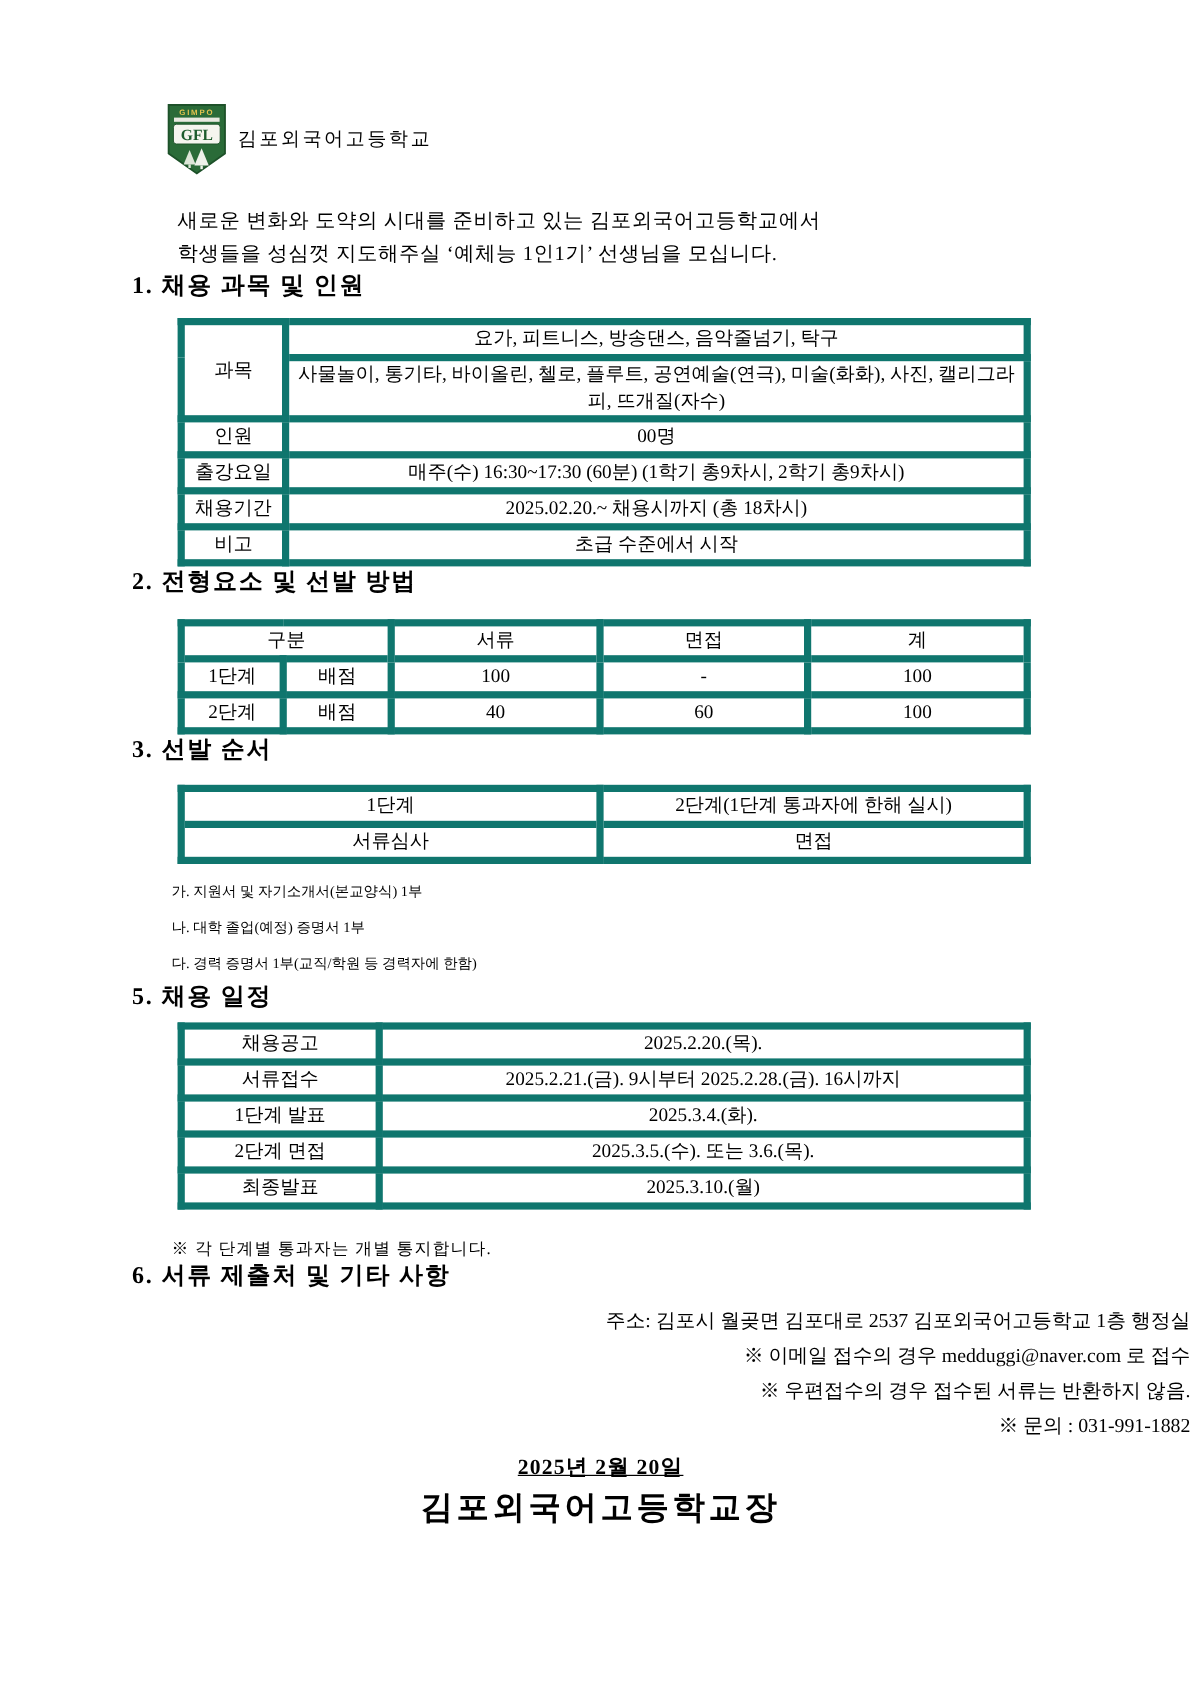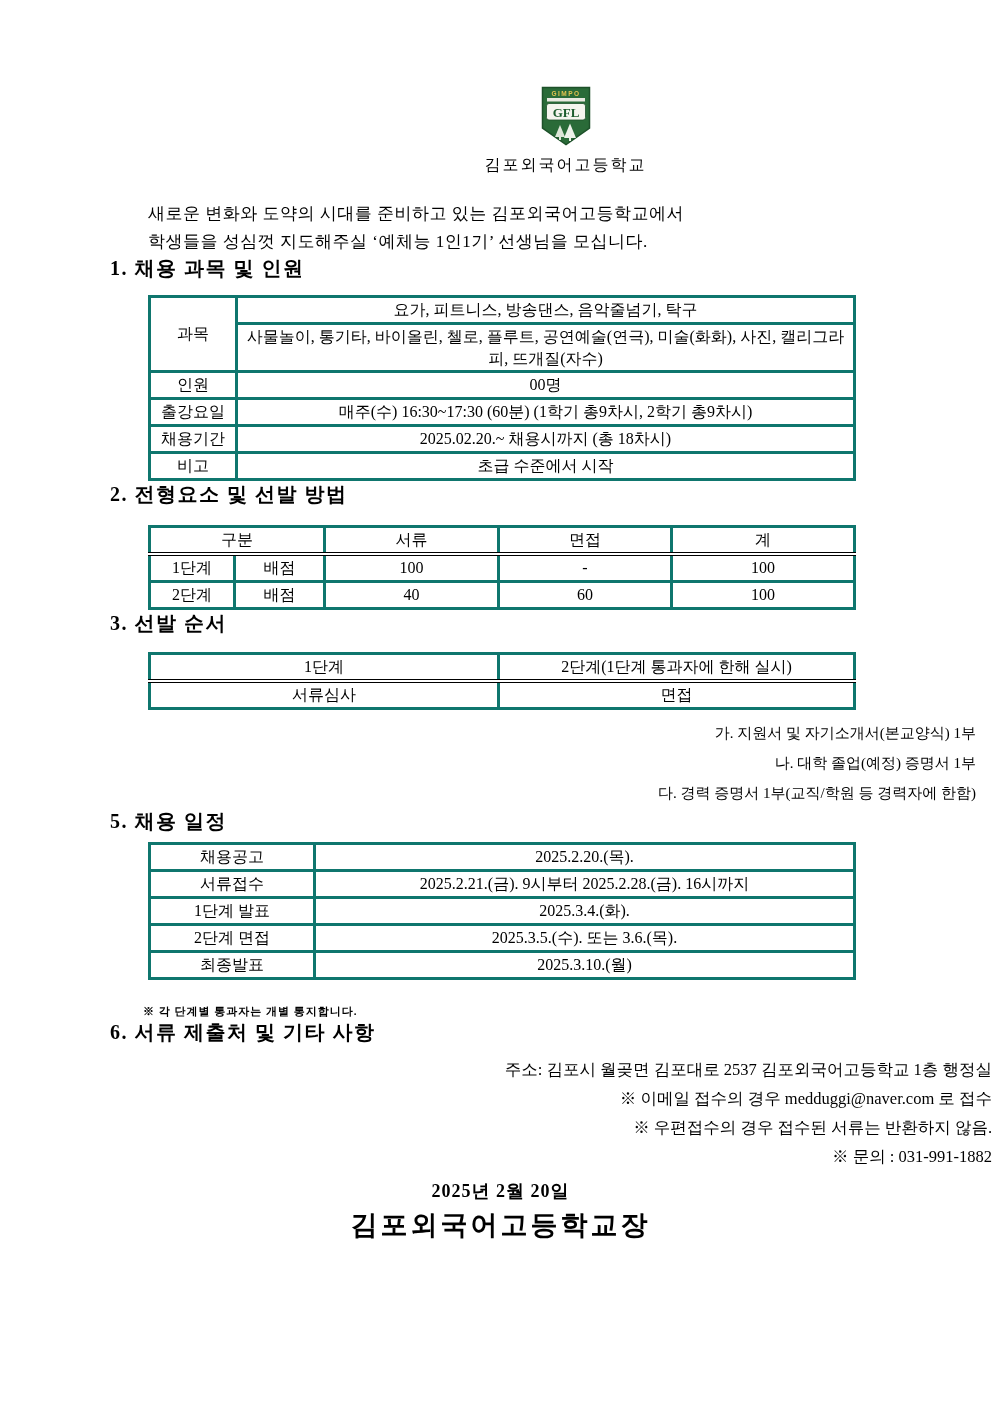--- a/index.html
+++ b/index.html
@@ -4,56 +4,56 @@
 <style>
   html, body { margin: 0; padding: 0; background: #ffffff; }
   body {
     width: 992px; height: 1403px;
     font-family: "Liberation Serif", "DejaVu Serif", serif;
     color: #000;
   }
   .page { position: relative; width: 992px; height: 1403px; overflow: hidden; background: #fff; }
 
   
-  .header-row { display: flex; align-items: center; gap: 9px; padding: 86px 0 0 139px; flex-direction: column; }
+  .header-row { display: flex; align-items: center; gap: 9px; padding: 86px 0 0 139px; }
   .logo { flex: 0 0 auto; }
   .school-name { font-size: 16px; font-weight: normal; letter-spacing: 2px; margin: 0; text-align: right; }
 
   
   .intro { width: 705px; margin: 24px 0 0 148px; text-align: left; font-size: 17px; line-height: 1.62; letter-spacing: 0.5px; }
   .intro p { margin: 0; }
 
   
   h2.sec { margin: 0 0 0 110px; font-size: 20px; font-weight: bold; letter-spacing: 1.5px; line-height: 1.3; }
   .mt-sec1 { margin-top: 8px; }
   .mt-sec2 { margin-top: 30px; }
   .mt-sec3 { margin-top: 36px; }
   .mt-sec4 { margin-top: 28px; }
   .mt-sec5 { margin-top: 18px; }
   .mt-sec6 { margin-top: 28px; }
 
   
   table.tbl { border-collapse: collapse; margin-left: 148px; width: 705px; table-layout: fixed; border: 2px solid #000; }
-  table.tbl td { border: 3px solid #0f766e; text-align: center; font-size: 16px; padding: 1px 4px; height: 22px; line-height: 1.35; overflow: hidden; }
+  table.tbl td { border: 6px solid #0f766e; text-align: center; font-size: 16px; padding: 1px 4px; height: 22px; line-height: 1.35; overflow: hidden; }
   .t1 { margin-top: 14px; }
   .t2 { margin-top: 18px; }
   .t3 { margin-top: 16px; }
   .t5 { margin-top: 8px; }
   td.dbl-r { border-right: 4px double #000; }
   tr.dbl-b td { border-bottom: 4px double #000; }
 
   
-  .docs-list { margin: 8px 16px 0 143px; font-size: 15px; text-align: right; }
+  .docs-list { margin: 8px 5px 0 143px; font-size: 12px; }
   .docs-list div { line-height: 30px; }
-  .note { margin: 24px 0 0 143px; font-size: 11px; letter-spacing: 1px; font-weight: bold; }
+  .note { margin: 24px 0 0 143px; font-size: 14px; letter-spacing: 1px; font-weight: normal; }
   .contact { margin: 10px 0 0 143px; font-size: 16.5px; text-align: right; }
   .contact div { line-height: 29px; }
 
   
-  .date { width: 705px; margin: 8px 0 0 148px; text-align: center; font-size: 18px; font-weight: bold; letter-spacing: 1px; }
+  .date { width: 705px; margin: 8px 0 0 148px; text-align: center; font-size: 18px; font-weight: bold; letter-spacing: 1px; text-decoration: underline; }
   .sig  { width: 705px; margin: 4px 0 0 148px; text-align: center; font-size: 27px; font-weight: bold; letter-spacing: 3px; }
 </style>
 </head>
 <body>
 
 <div class="page">
 
   <div class="header-row">
     <svg class="logo" width="50" height="60" viewBox="0 0 50 60" aria-hidden="true">
       <path d="M1.5 1.5 H48.5 V42 L25 58.5 L1.5 42 Z" fill="#2a6b38" stroke="#1d5129" stroke-width="1.5"></path>

